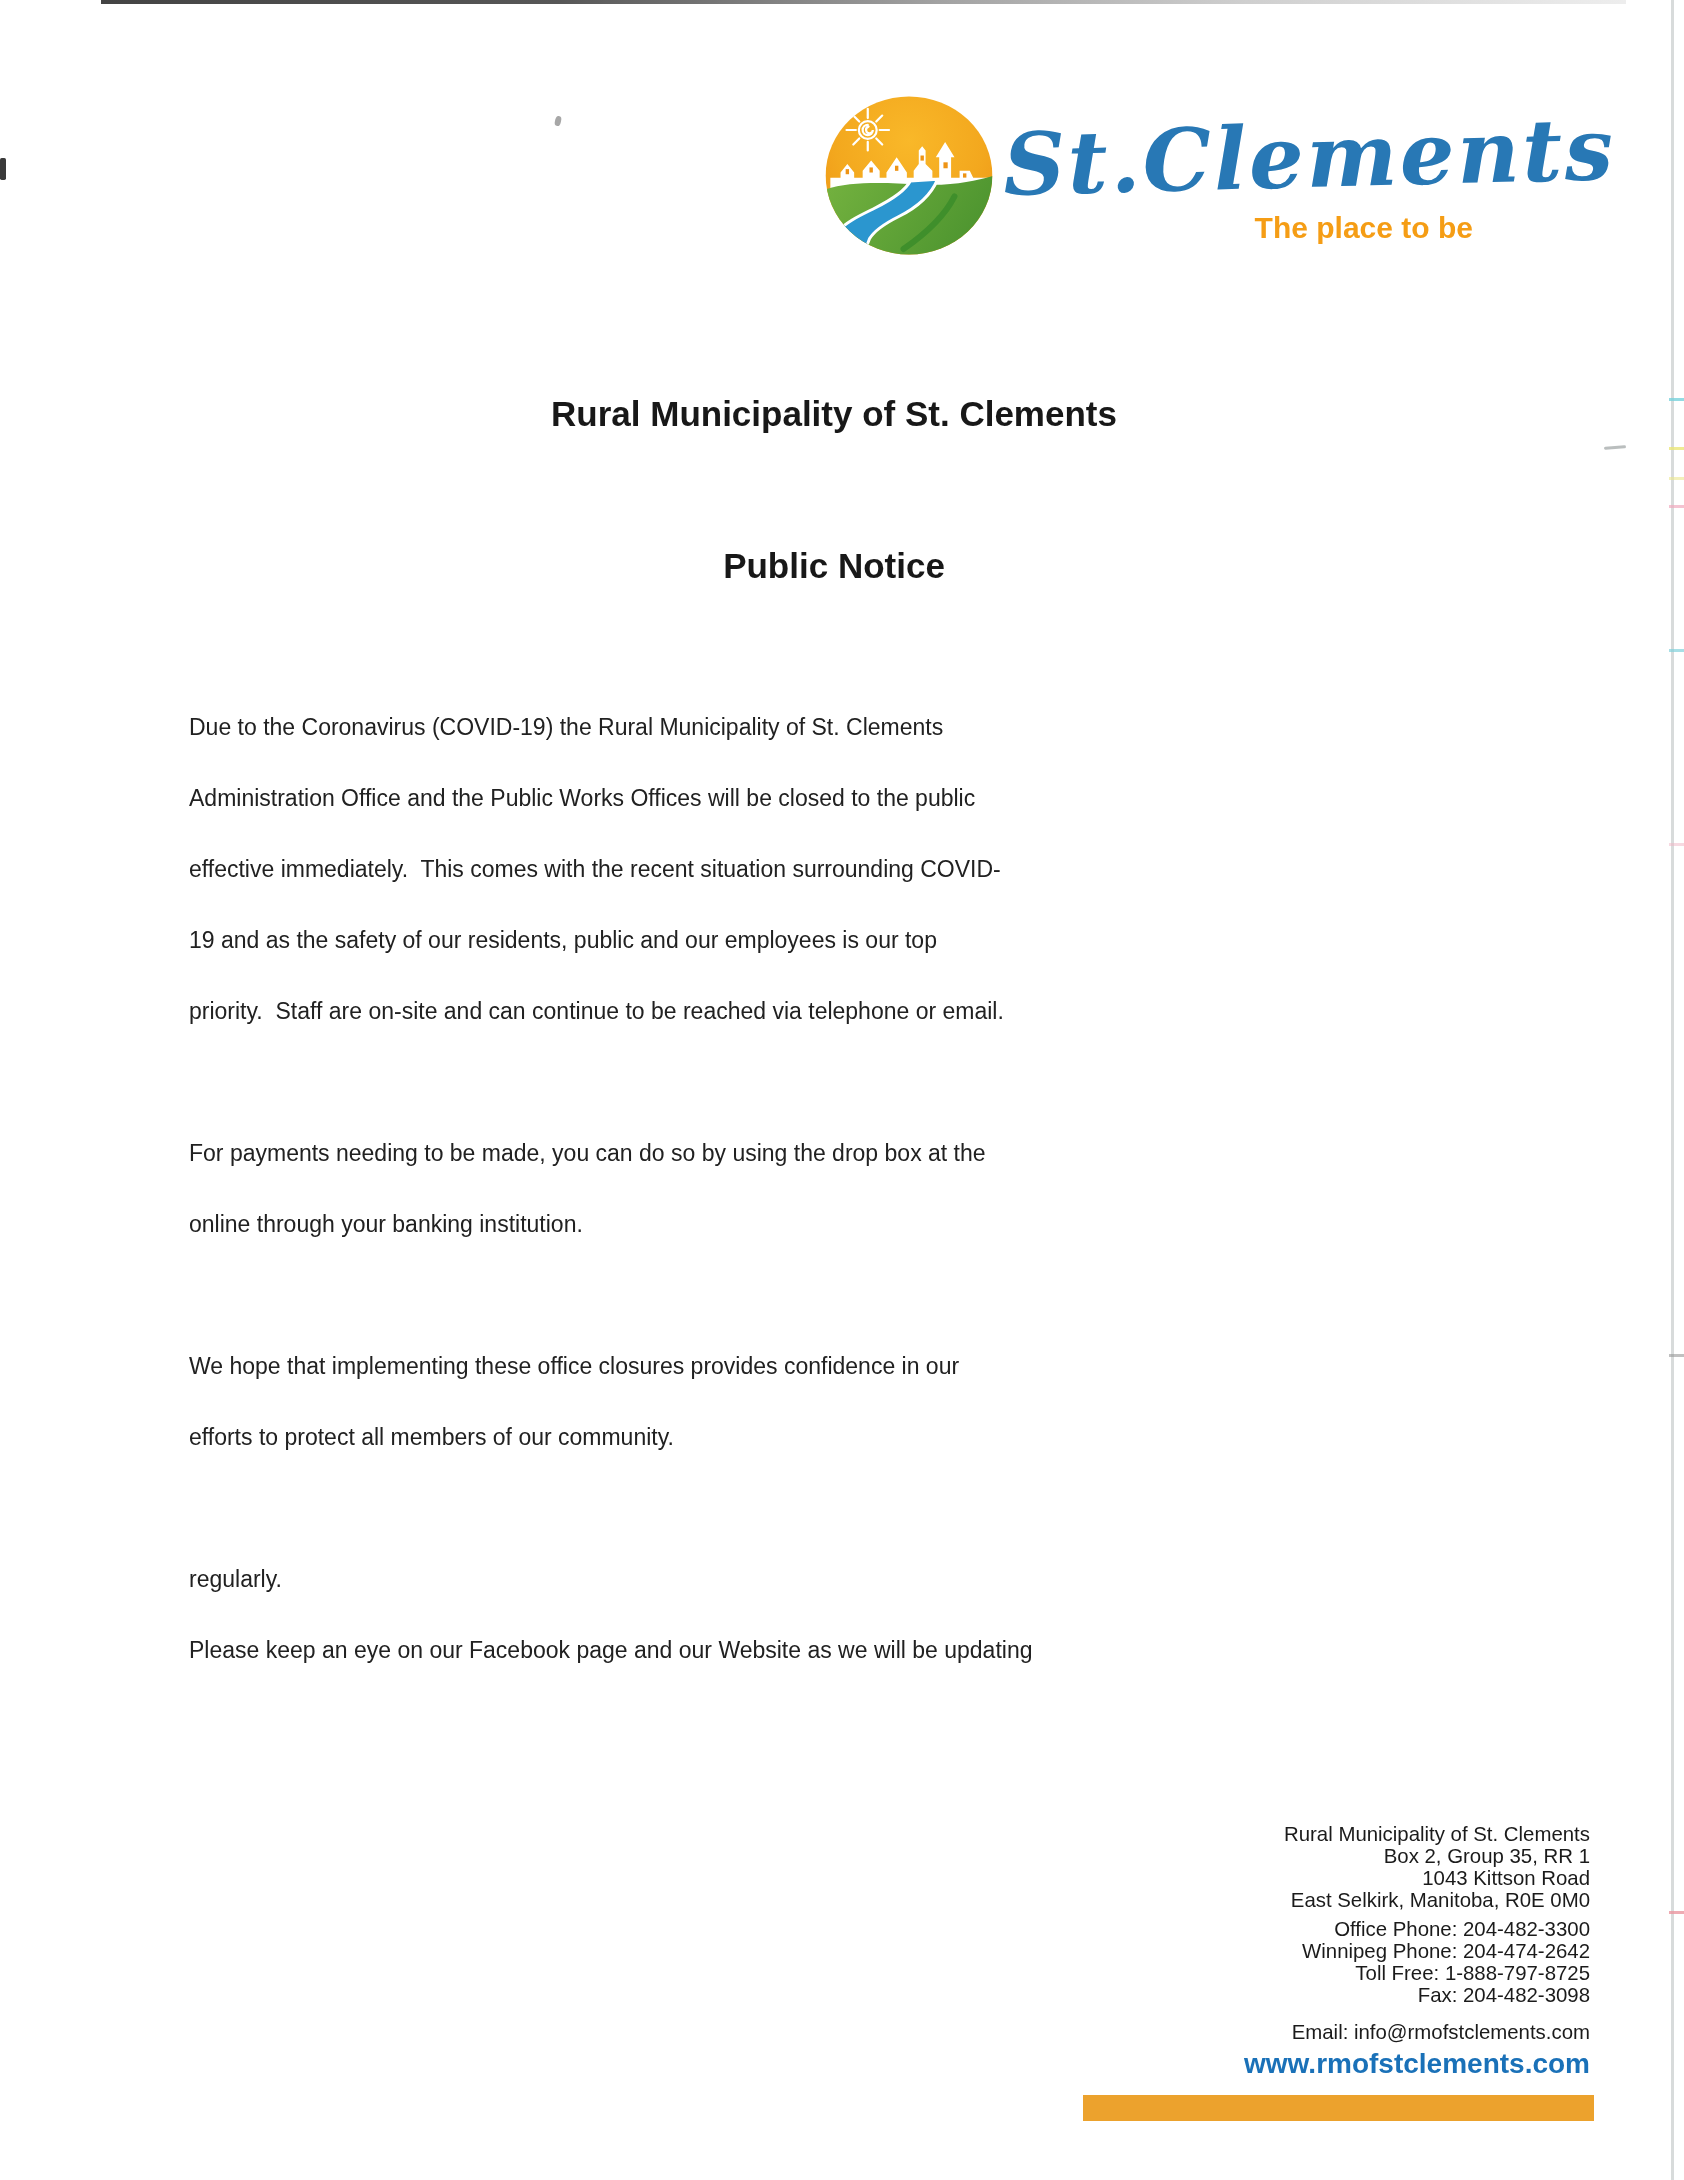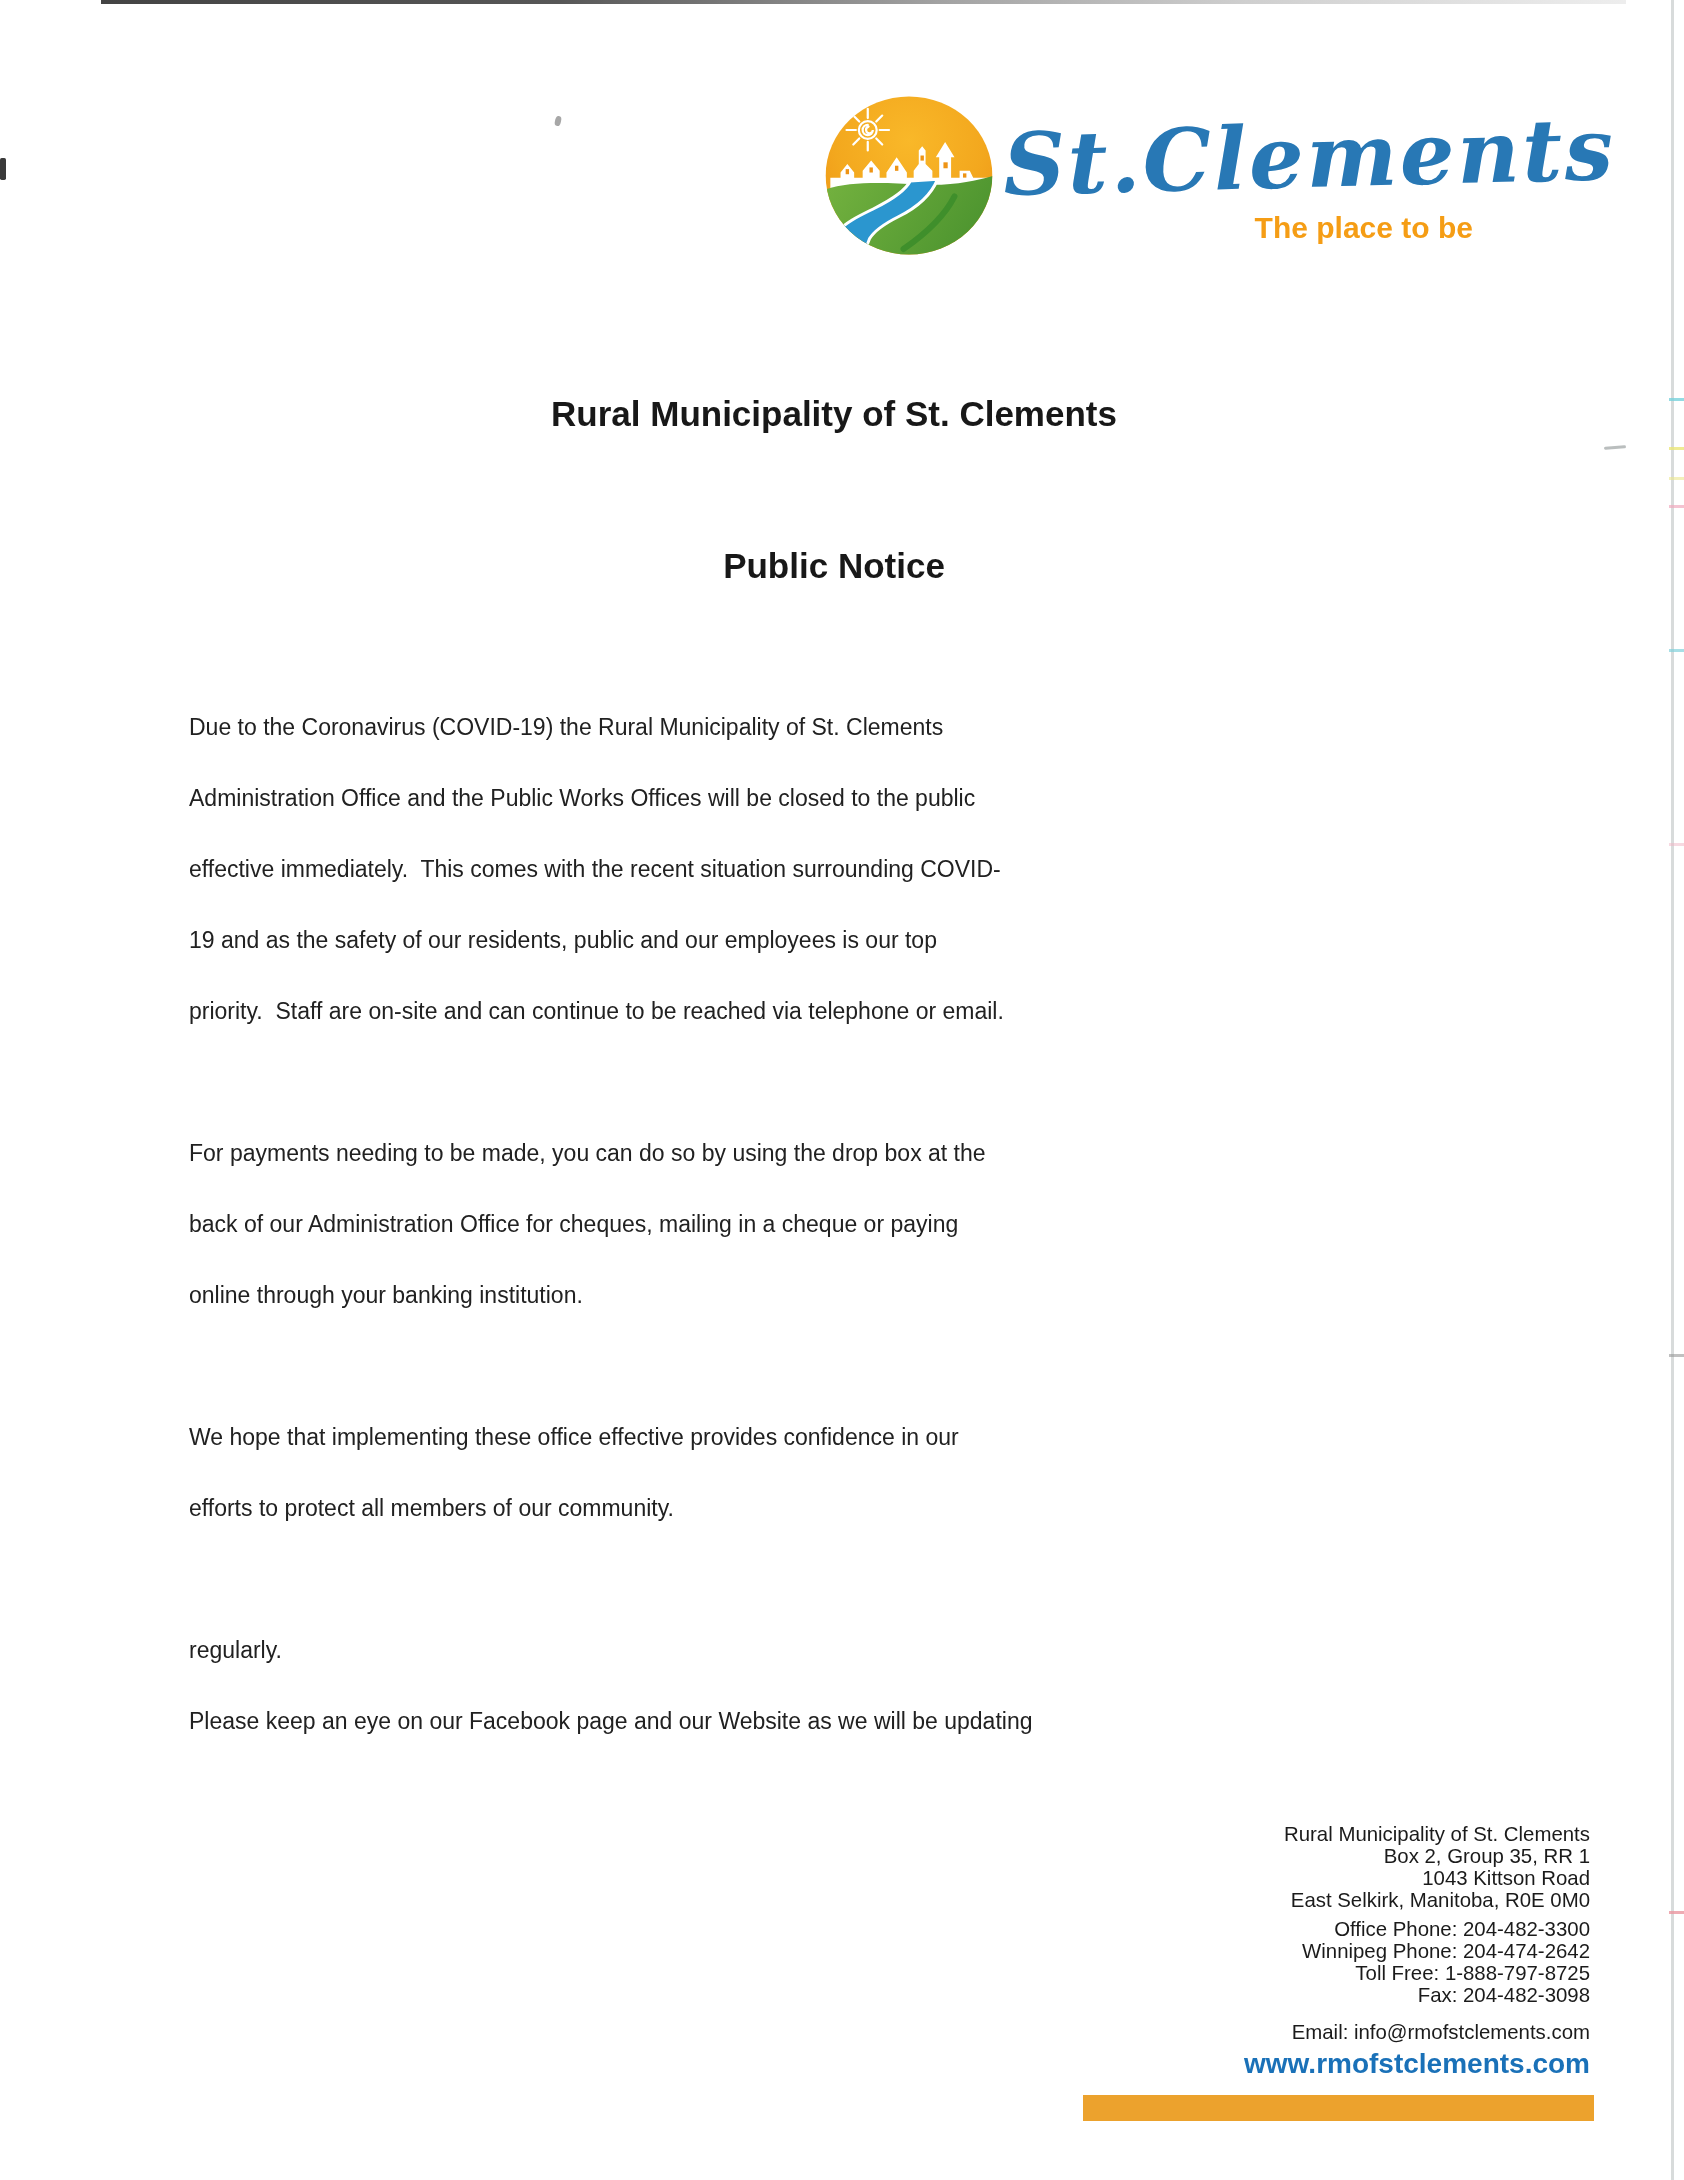--- a/index.html
+++ b/index.html
@@ -145,25 +145,24 @@
   <div class="body-text">
     <div class="para">
       <div class="line">Due to the Coronavirus (COVID-19) the Rural Municipality of St. Clements</div>
       <div class="line">Administration Office and the Public Works Offices will be closed to the public</div>
       <div class="line">effective immediately.  This comes with the recent situation surrounding COVID-</div>
       <div class="line">19 and as the safety of our residents, public and our employees is our top</div>
       <div class="line">priority.  Staff are on-site and can continue to be reached via telephone or email.</div>
     </div>
     <div class="para">
       <div class="line">For payments needing to be made, you can do so by using the drop box at the</div>
-      <div class="line">back of our Administration Office for cheques, mailing in a cheque or paying</div>
       <div class="line">online through your banking institution.</div>
     </div>
     <div class="para">
-      <div class="line">We hope that implementing these office effective provides confidence in our</div>
+      <div class="line">We hope that implementing these office closures provides confidence in our</div>
       <div class="line">efforts to protect all members of our community.</div>
     </div>
     <div class="para">
       <div class="line">regularly.</div>
       <div class="line">Please keep an eye on our Facebook page and our Website as we will be updating</div>
     </div>
   </div>
 
   <div class="footer">
     <div class="address">

